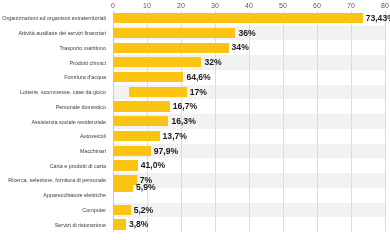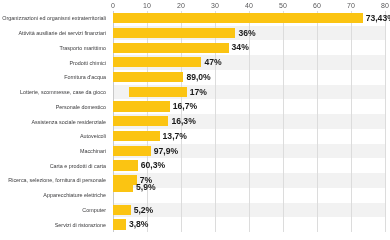--- a/index.html
+++ b/index.html
@@ -144,25 +144,25 @@
       <div class="bar-row" style="top: 14.7333px; height: 14.7333px;">
         <div class="bar" title="Attività ausiliarie dei servizi finanziari 36%" style="width: 122.4px; background: rgb(251, 196, 18);"></div>
         <div class="bar-value" style="left: 125.4px;">36%</div>
       </div>
       <div class="bar-row" style="top: 29.4667px; height: 14.7333px; padding-left: 11px;">
         <div class="bar" title="Trasporto marittimo 34%" style="width: 115.6px; background: rgb(251, 196, 18);"></div>
         <div class="bar-value" style="left: 118.6px;">34%</div>
       </div>
       <div class="bar-row" style="top: 44.2px; height: 14.7333px;">
         <div class="bar" title="Prodotti chimici 26%" style="width: 88.4px; background: rgb(251, 196, 18);"></div>
-        <div class="bar-value" style="left: 91.4px;">47%</div>
+        <div class="bar-value" style="left: 91.4px;">32%</div>
       </div>
       <div class="bar-row" style="top: 58.9333px; height: 14.7333px;">
         <div class="bar" title="Fornitura d'acqua 20,7%" style="width: 70.38px; background: rgb(251, 196, 18);"></div>
-        <div class="bar-value" style="left: 73.38px;">89,0%</div>
+        <div class="bar-value" style="left: 73.38px;">64,6%</div>
       </div>
       <div class="bar-row" style="top: 73.6667px; height: 14.7333px; margin-left: 16px;">
         <div class="bar" title="Lotterie, scommesse, case da gioco 17%" style="width: 57.8px; background: rgb(251, 196, 18);"></div>
         <div class="bar-value" style="left: 60.8px;">17%</div>
       </div>
       <div class="bar-row" style="top: 88.4px; height: 14.7333px;">
         <div class="bar" title="Personale domestico 16,7%" style="width: 56.78px; background: rgb(251, 196, 18);"></div>
         <div class="bar-value" style="left: 59.78px;">16,7%</div>
       </div>
       <div class="bar-row" style="top: 103.133px; height: 14.7333px;">
@@ -172,21 +172,21 @@
       <div class="bar-row" style="top: 117.867px; height: 14.7333px;">
         <div class="bar" title="Autoveicoli 13,7%" style="width: 46.58px; background: rgb(251, 196, 18);"></div>
         <div class="bar-value" style="left: 49.58px;">13,7%</div>
       </div>
       <div class="bar-row" style="top: 132.6px; height: 14.7333px;">
         <div class="bar" title="Macchinari 11,1%" style="width: 37.74px; background: rgb(251, 196, 18);"></div>
         <div class="bar-value" style="left: 40.74px;">97,9%</div>
       </div>
       <div class="bar-row" style="top: 147.333px; height: 14.7333px;">
         <div class="bar" title="Carta e prodotti di carta 7,3%" style="width: 24.82px; background: rgb(251, 196, 18);"></div>
-        <div class="bar-value" style="left: 27.82px;">60,3%</div>
+        <div class="bar-value" style="left: 27.82px;">41,0%</div>
       </div>
       <div class="bar-row" style="top: 162.067px; height: 14.7333px;">
         <div class="bar" title="Ricerca, selezione, fornitura di personale 7%" style="width: 23.8px; background: rgb(251, 196, 18);"></div>
         <div class="bar-value" style="left: 26.8px;">7%</div>
       </div>
       <div class="bar-row" style="top: 169px; height: 14.7333px;">
         <div class="bar" title="Apparecchiature elettriche 5,9%" style="width: 20.06px; background: rgb(251, 196, 18);"></div>
         <div class="bar-value" style="left: 23.06px;">5,9%</div>
       </div>
       <div class="bar-row" style="top: 191.533px; height: 14.7333px;">

